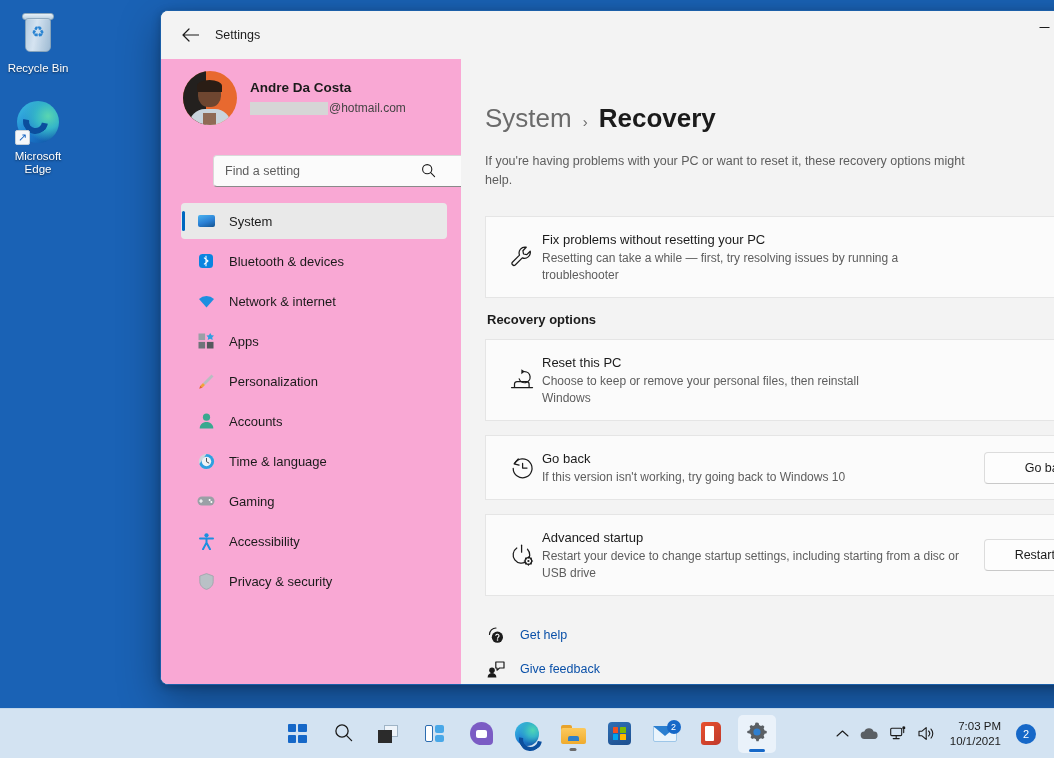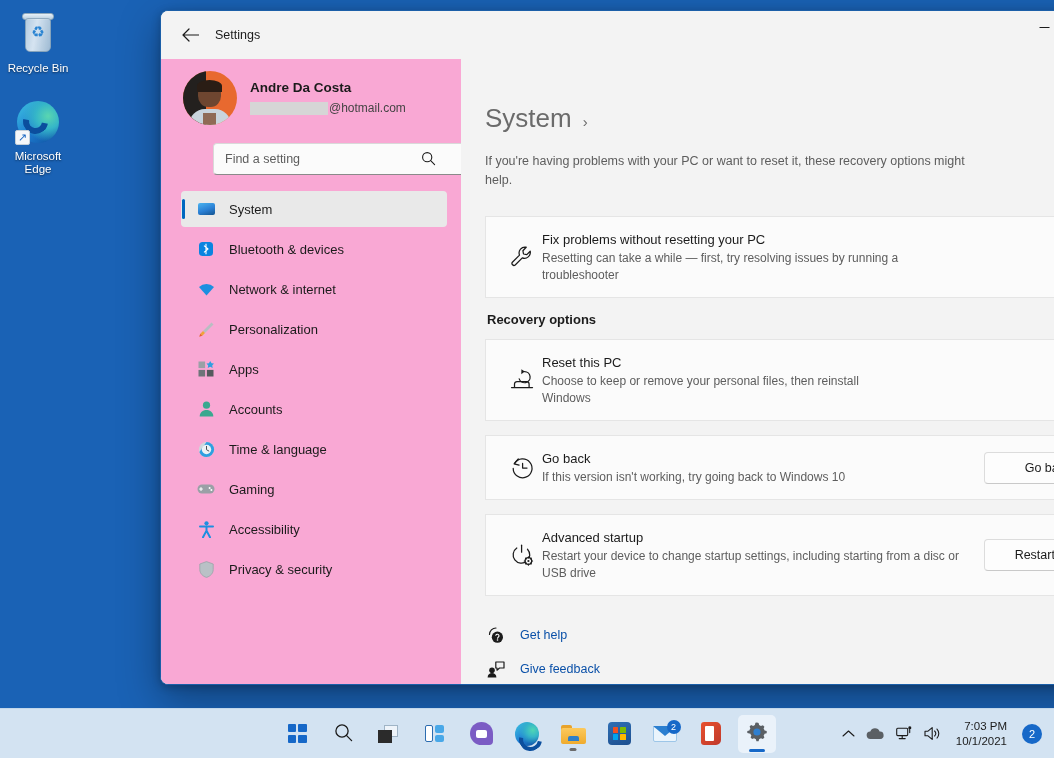--- a/index.html
+++ b/index.html
@@ -198,21 +198,21 @@
   }
   .redacted {
     display: inline-block;
     width: 78px; height: 13px;
     background: #d6d6d6;
     margin-right: 1px;
   }
 
   .search-wrap {
     position: relative;
-    margin: 4px 0 16px 2px;
+    margin: 16px 0 16px 2px;
     padding-left: 32px;
   }
   .search-box {
     width: 264px; height: 32px;
     background: #fbfbfb;
     border: 1px solid #d9d9d9;
     border-bottom: 1px solid #8a8a8a;
     border-radius: 4px;
     font-size: 12.5px;
     color: #1b1b1b;
@@ -487,21 +487,21 @@
     content: "";
     position: absolute; left: 4px; top: 4px;
     width: 9px; height: 15px;
     background: #fff;
     border-radius: 1px;
   }
   .tb-gear { color: #4a4a4a; font-size: 21px; line-height: 21px; }
 
   .tray {
     position: absolute;
-    right: 12px;
+    right: 18px;
     display: flex;
     align-items: center;
     gap: 11px;
     color: #1b1b1b;
   }
   .tray-ico { display: flex; align-items: center; justify-content: center; }
   .clock {
     text-align: right;
     font-size: 11.5px;
     line-height: 15px;
@@ -625,39 +625,39 @@
             <span class="nav-ico">
               <svg width="17" height="13" viewBox="0 0 17 13">
                 <path d="M1 4 A11 11 0 0 1 16 4 L8.5 12.5 Z" fill="#1d8fe0"></path>
               </svg>
             </span>
             <span>Network &amp; internet</span>
           </div>
 
           <div class="nav-item">
             <span class="nav-ico">
-              <svg width="17" height="17" viewBox="0 0 17 17">
-                <path d="M13.5 1.5 L15.5 3.5 L7 12 L5 10 Z" fill="#b9bdc2"></path>
-                <path d="M5 10 L7 12 L4.3 14.7 L2.3 12.7 Z" fill="#f0a33a"></path>
-                <path d="M2.3 12.7 L4.3 14.7 L1.2 15.8 Z" fill="#e8602c"></path>
-              </svg>
-            </span>
-            <span>Personalization</span>
-          </div>
-
-          <div class="nav-item">
-            <span class="nav-ico">
               <svg width="16" height="16" viewBox="0 0 16 16">
                 <rect x="0.5" y="0.5" width="6.6" height="6.6" fill="#9aa0a6"></rect>
                 <rect x="0.5" y="8.9" width="6.6" height="6.6" fill="#6e7479"></rect>
                 <rect x="8.9" y="8.9" width="6.6" height="6.6" fill="#55595d"></rect>
                 <path d="M12.2 0 L13.6 2.3 L16 2.6 L14.2 4.4 L14.7 7 L12.2 5.7 L9.7 7 L10.2 4.4 L8.5 2.6 L10.9 2.3 Z" fill="#2f9fe0"></path>
               </svg>
             </span>
             <span>Apps</span>
+          </div>
+
+          <div class="nav-item">
+            <span class="nav-ico">
+              <svg width="17" height="17" viewBox="0 0 17 17">
+                <path d="M13.5 1.5 L15.5 3.5 L7 12 L5 10 Z" fill="#b9bdc2"></path>
+                <path d="M5 10 L7 12 L4.3 14.7 L2.3 12.7 Z" fill="#f0a33a"></path>
+                <path d="M2.3 12.7 L4.3 14.7 L1.2 15.8 Z" fill="#e8602c"></path>
+              </svg>
+            </span>
+            <span>Personalization</span>
           </div>
 
           <div class="nav-item">
             <span class="nav-ico">
               <svg width="15" height="16" viewBox="0 0 15 16">
                 <circle cx="7.5" cy="4.2" r="3.6" fill="#3aa88f"></circle>
                 <path d="M0.7 15.5 C0.7 11.4 3.7 9 7.5 9 C11.3 9 14.3 11.4 14.3 15.5 Z" fill="#3aa88f"></path>
               </svg>
             </span>
             <span>Accounts</span>
@@ -708,20 +708,21 @@
 
 
         </div>
       </div>
 
       <div class="content">
 
         <div class="breadcrumb">
           <span class="crumb-parent">System</span>
           <span class="crumb-sep">›</span>
+          <span class="crumb-current">Recovery</span>
         </div>
 
         <div class="intro">If you're having problems with your PC or want to reset it, these recovery options might help.</div>
 
         <div class="card">
           <div class="card-ico">
             <svg width="26" height="26" viewBox="0 0 26 26" fill="none">
               <path d="M17.2 3.2 a5.9 5.9 0 0 0-6.7 7.9 L3.4 18.2 a2 2 0 0 0 2.8 2.8 l7.1-7.1 a5.9 5.9 0 0 0 7.9-6.7 l-3.4 3.4 -3.3-.6 -.6-3.3 Z" stroke="#1b1b1b" stroke-width="1.25" stroke-linejoin="round"></path>
             </svg>
           </div>

